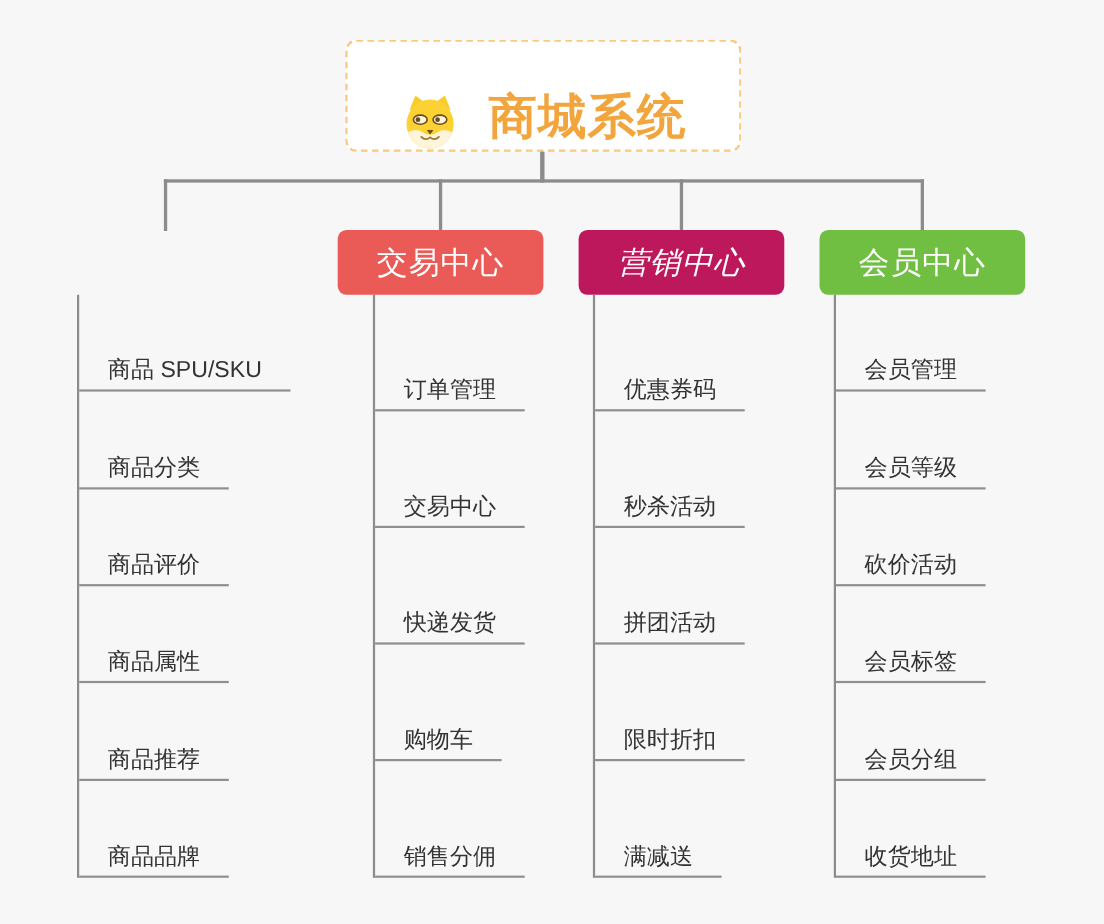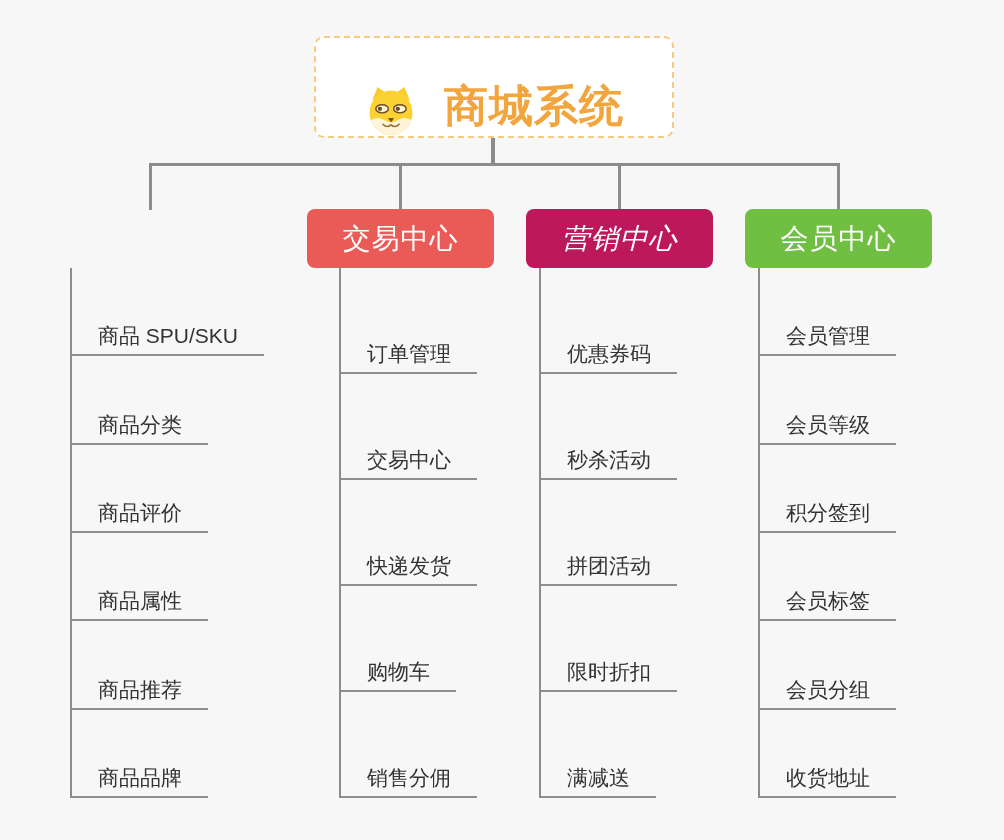--- a/index.html
+++ b/index.html
@@ -183,21 +183,21 @@
   </div>
 
   <div class="column col-4">
     <div class="item">
         <span class="item-label">会员管理</span>
       </div>
     <div class="item">
         <span class="item-label">会员等级</span>
       </div>
     <div class="item">
-        <span class="item-label">积分签到</span>
+        <span class="item-label">砍价活动</span>
       </div>
     <div class="item">
         <span class="item-label">会员标签</span>
       </div>
     <div class="item">
         <span class="item-label">会员分组</span>
       </div>
     <div class="item">
         <span class="item-label">收货地址</span>
       </div>

